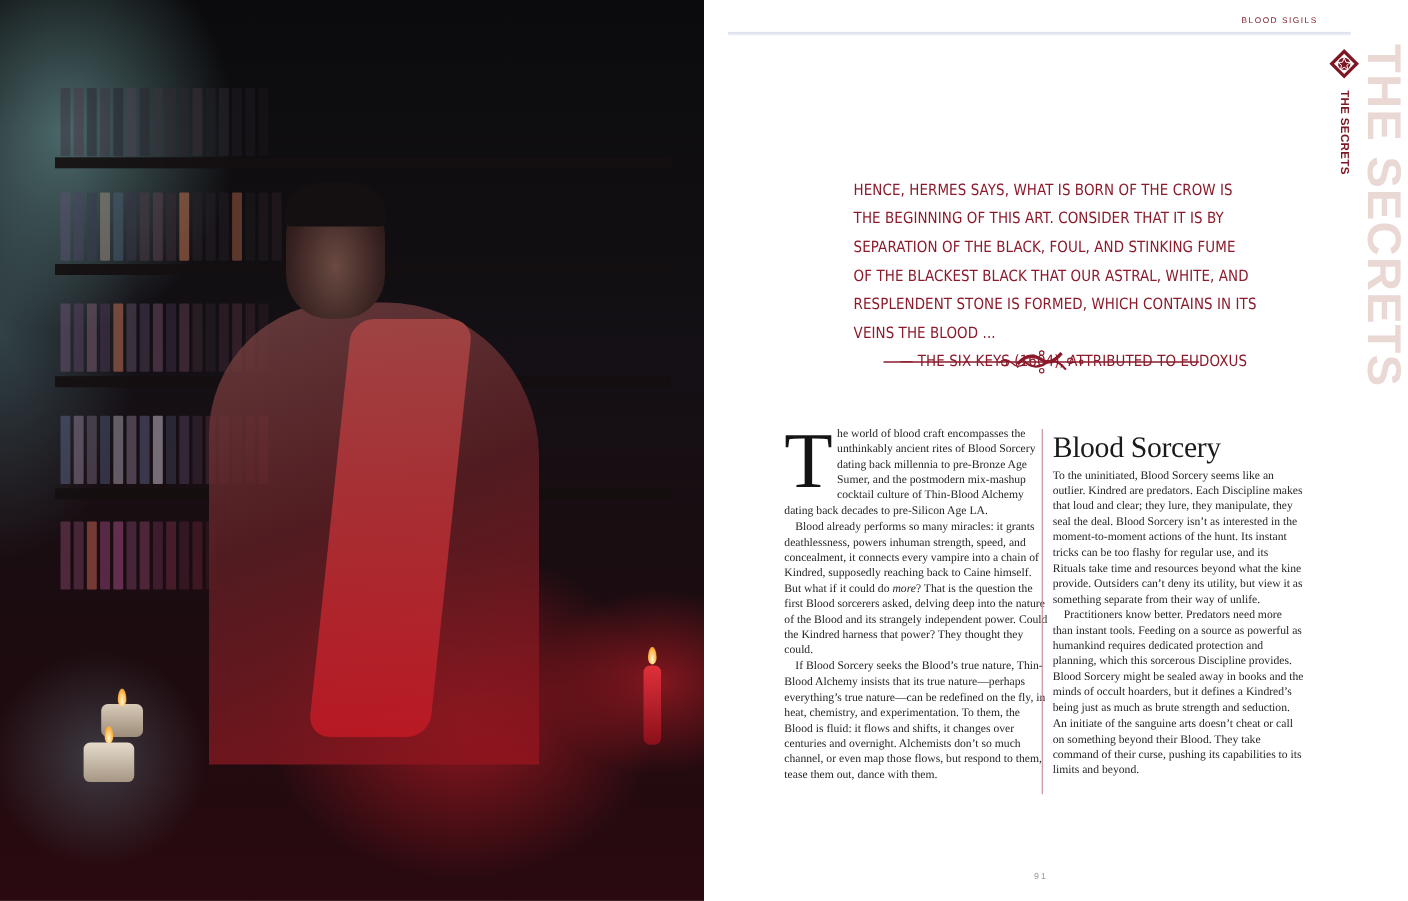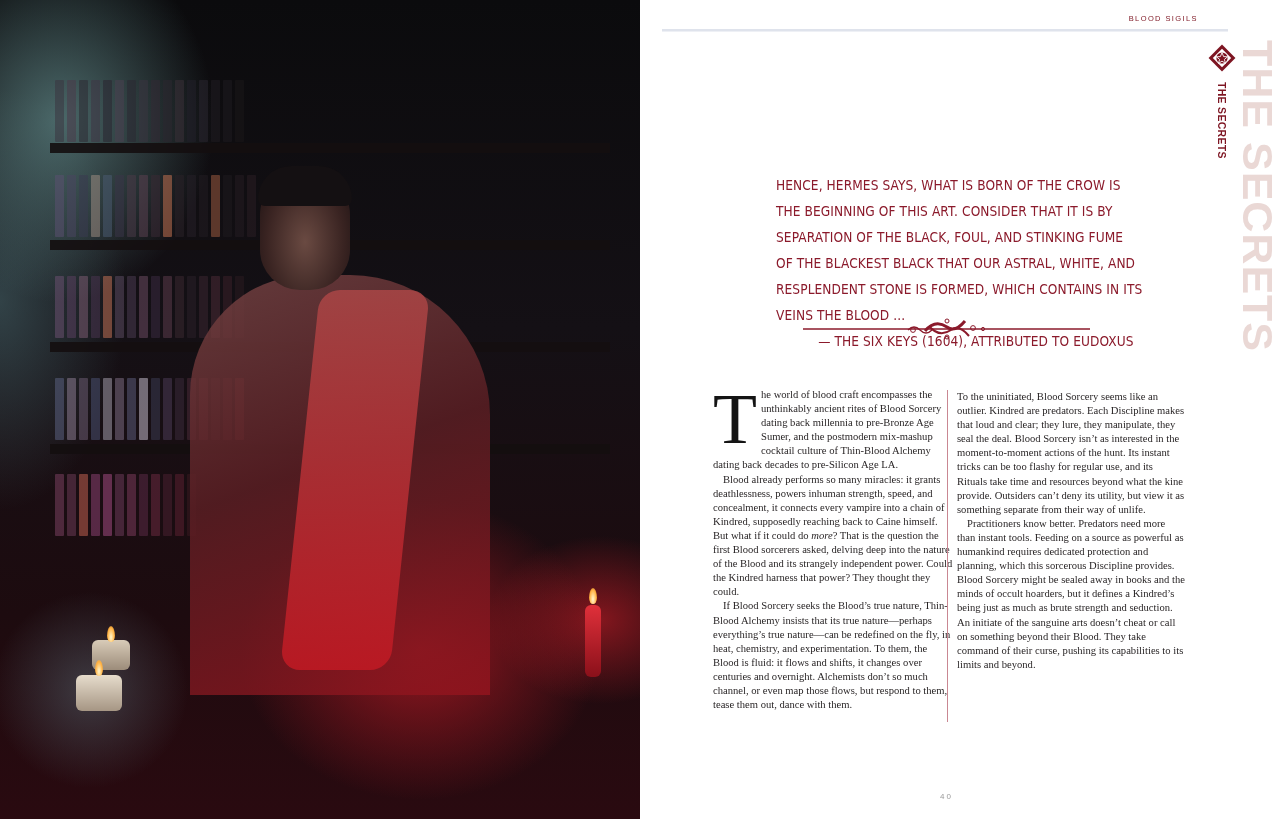--- a/index.html
+++ b/index.html
@@ -70,21 +70,21 @@
   }
   .side-big {
     position: absolute; left: 596px; top: 40px; width: 44px; height: 320px;
     writing-mode: vertical-rl; font-family: "Liberation Sans", sans-serif; font-weight: bold;
     font-size: 43px; letter-spacing: 1px; color: #ead8d5; line-height: 44px; white-space: nowrap; overflow: hidden;
   }
 
   .epigraph {
     position: absolute; left: 136px; top: 160px; width: 400px;
     font-family: "DejaVu Sans", sans-serif; font-size: 14.2px; line-height: 26px;
-    color: #8b1a2b; letter-spacing: 0.1px; text-transform: uppercase; margin-top: 12px;
+    color: #8b1a2b; letter-spacing: 0.1px; text-transform: uppercase;
   }
   .epigraph-line { display: block; white-space: nowrap; transform: scaleX(0.86); transform-origin: left center; }
   .attribution { display: block; white-space: nowrap; padding-left: 49px; transform: scaleX(0.86); transform-origin: left center; }
 
   .ornament { position: absolute; left: 163px; top: 318px; width: 287px; height: 22px; }
 
   .col-left {
     position: absolute; left: 73px; top: 388px; width: 240px;
     font-family: "Liberation Serif", serif; font-size: 10.6px; line-height: 14.1px; color: #231f20;
   }
@@ -262,18 +262,19 @@
 
   <div class="col-left">
     <p class="first"><span class="dropcap">T</span><span>he world of blood craft encompasses the unthinkably ancient rites of Blood Sorcery dating back millennia to pre-Bronze Age Sumer, and the postmodern mix-mashup cocktail culture of Thin-Blood Alchemy dating back decades to pre-Silicon Age LA.</span></p>
     <p><span>Blood already performs so many miracles: it grants deathlessness, powers inhuman strength, speed, and concealment, it connects every vampire into a chain of Kindred, supposedly reaching back to Caine himself. But what if it could do</span> <em>more</em><span>? That is the question the first Blood sorcerers asked, delving deep into the nature of the Blood and its strangely independent power. Could the Kindred harness that power? They thought they could.</span></p>
     <p><span>If Blood Sorcery seeks the Blood’s true nature, Thin-Blood Alchemy insists that its true nature—perhaps everything’s true nature—can be redefined on the fly, in heat, chemistry, and experimentation. To them, the Blood is fluid: it flows and shifts, it changes over centuries and overnight. Alchemists don’t so much channel, or even map those flows, but respond to them, tease them out, dance with them.</span></p>
   </div>
 
   <div class="col-divider"></div>
 
   <div class="col-right">
+    <h2>Blood Sorcery</h2>
     <p class="first">To the uninitiated, Blood Sorcery seems like an outlier. Kindred are predators. Each Discipline makes that loud and clear; they lure, they manipulate, they seal the deal. Blood Sorcery isn’t as interested in the moment-to-moment actions of the hunt. Its instant tricks can be too flashy for regular use, and its Rituals take time and resources beyond what the kine provide. Outsiders can’t deny its utility, but view it as something separate from their way of unlife.</p>
     <p>Practitioners know better. Predators need more than instant tools. Feeding on a source as powerful as humankind requires dedicated protection and planning, which this sorcerous Discipline provides. Blood Sorcery might be sealed away in books and the minds of occult hoarders, but it defines a Kindred’s being just as much as brute strength and seduction. An initiate of the sanguine arts doesn’t cheat or call on something beyond their Blood. They take command of their curse, pushing its capabilities to its limits and beyond.</p>
   </div>
 
-  <div class="page-number">40</div>
+  <div class="page-number">91</div>
 </div>
 
 </body></html>

